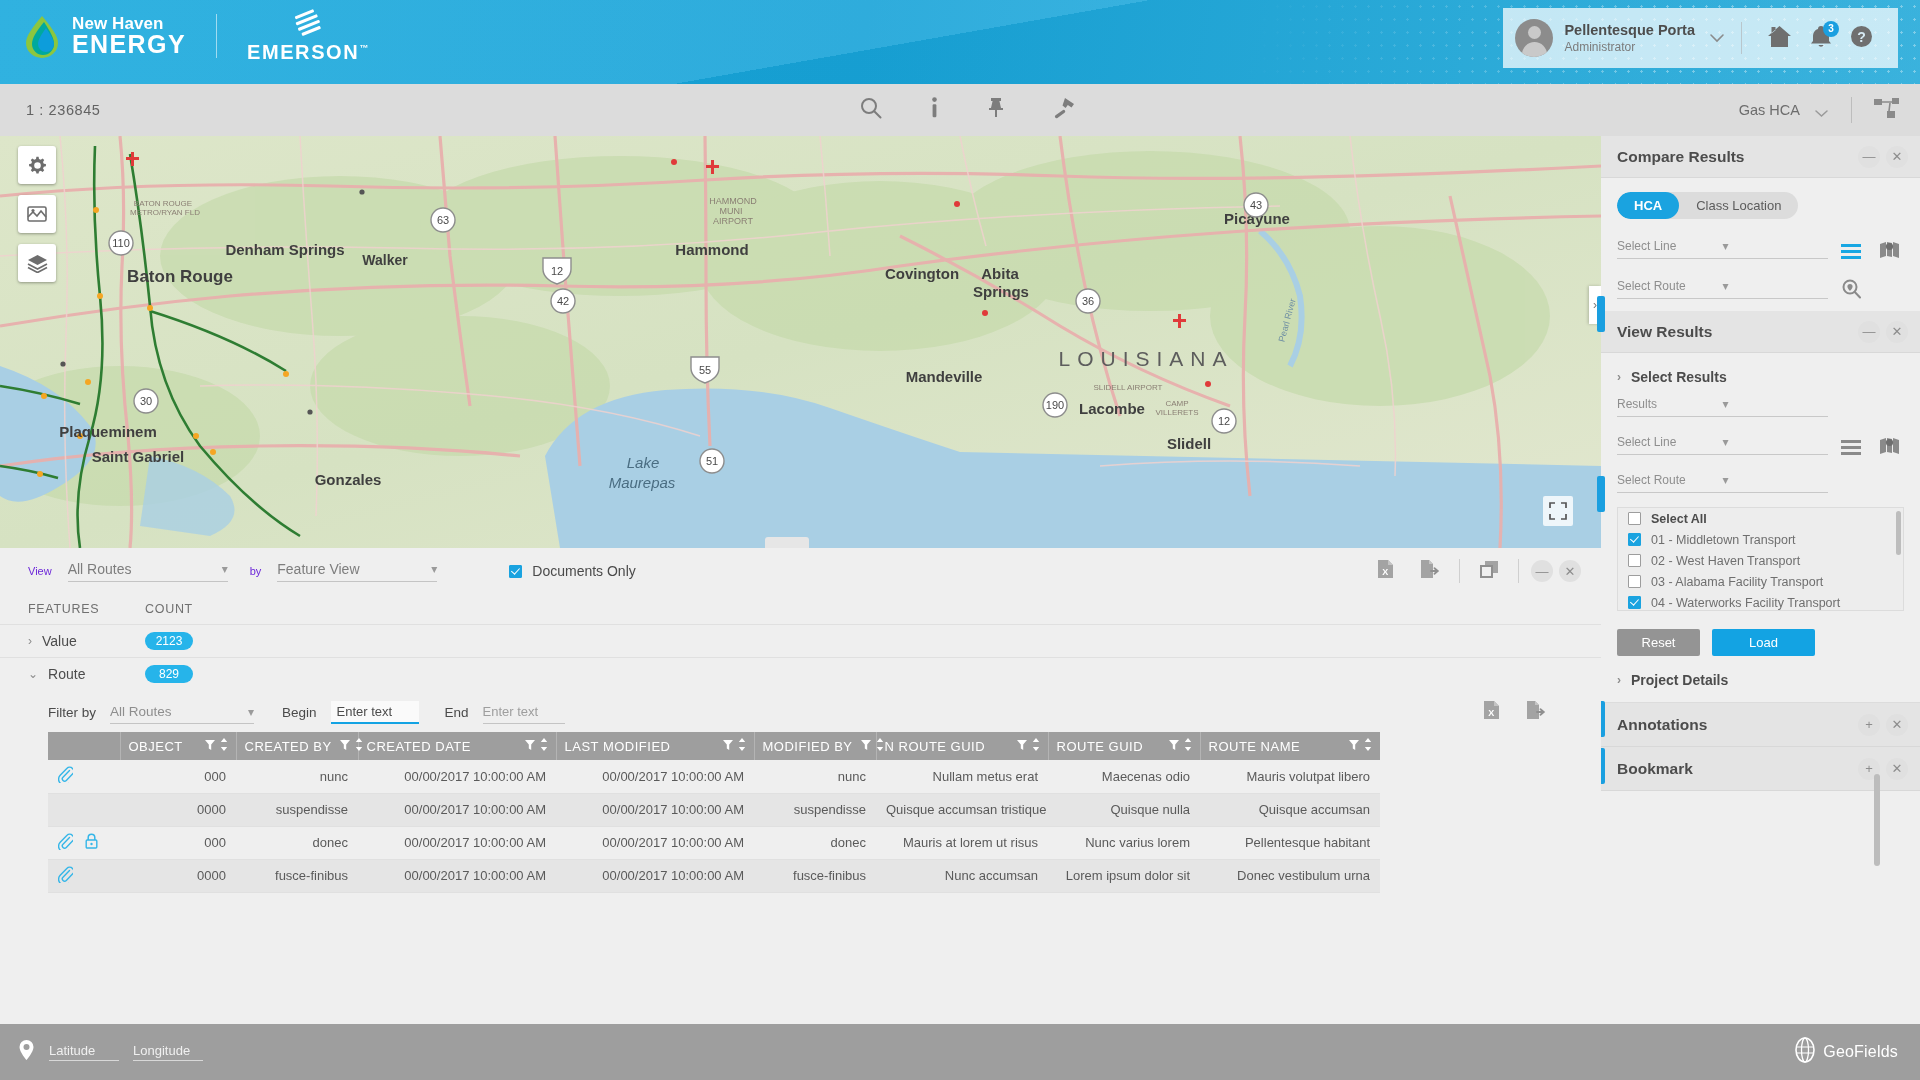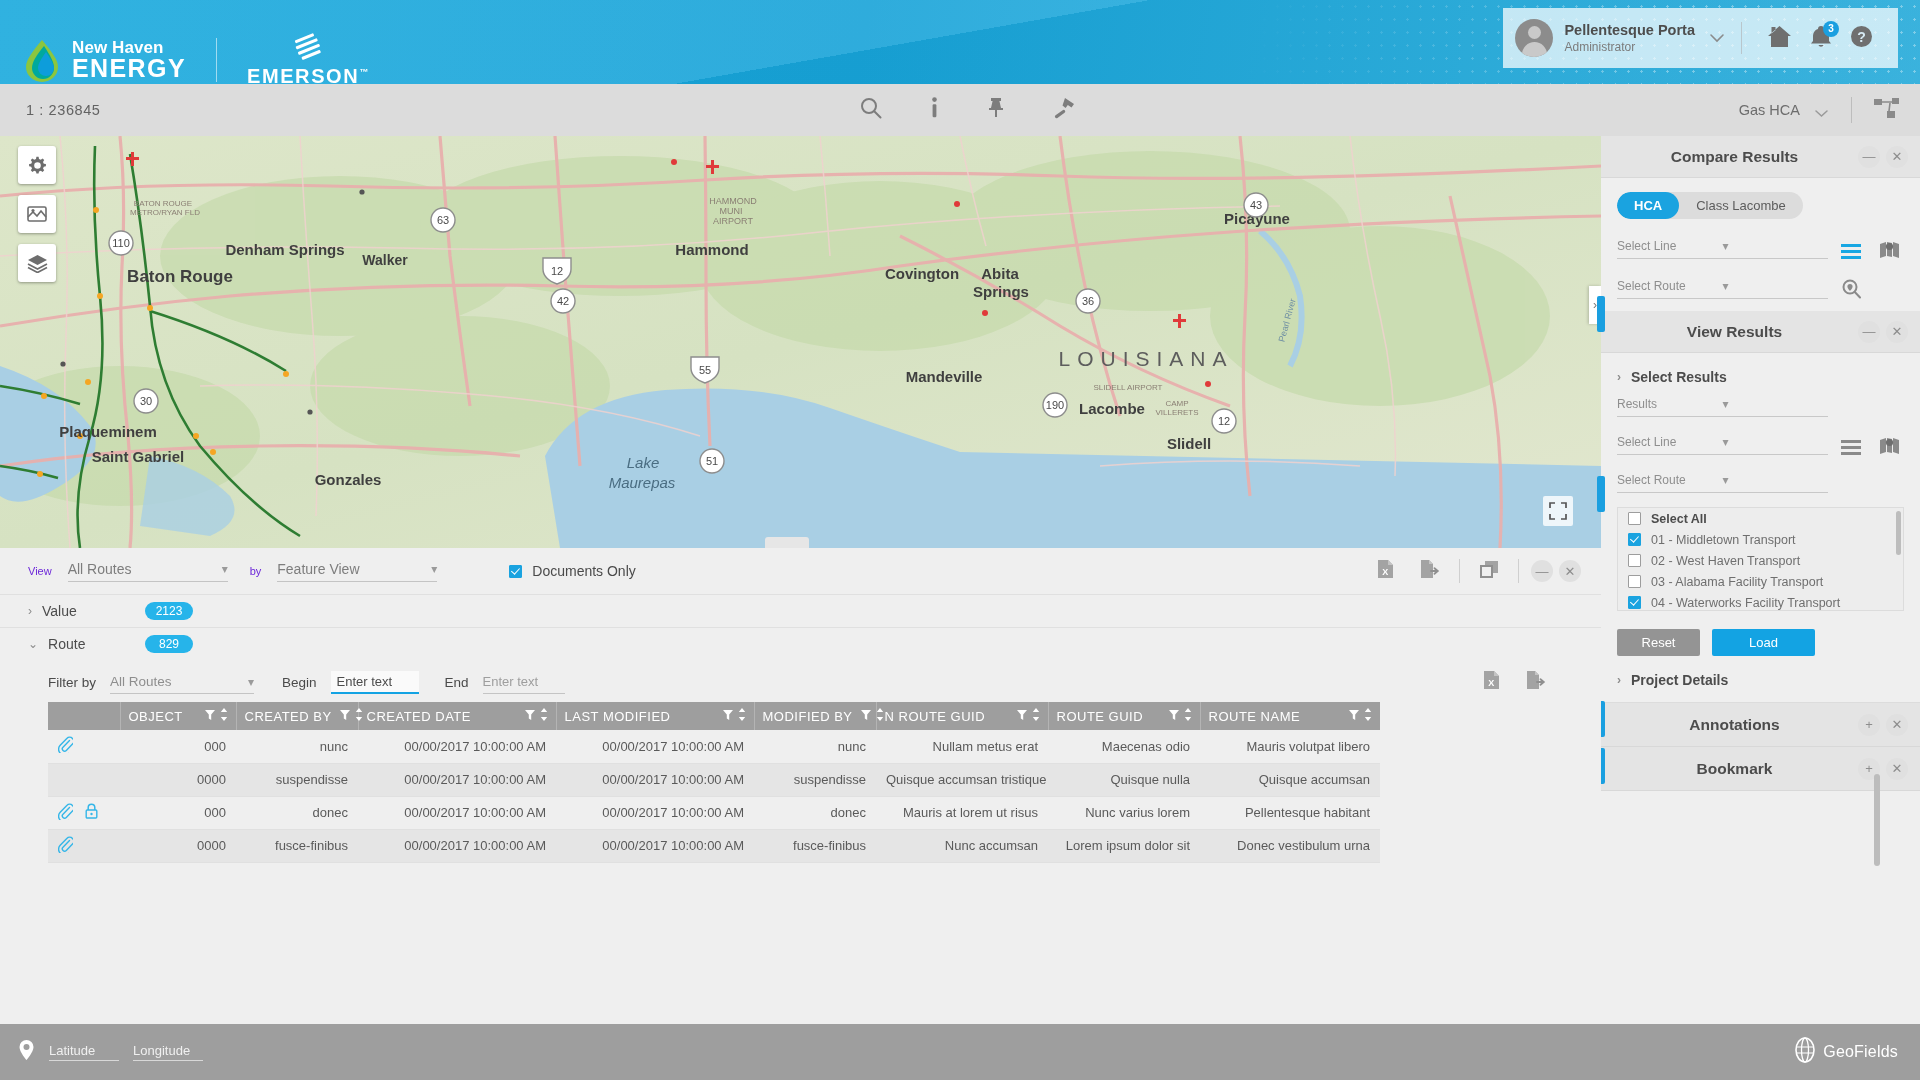--- a/index.html
+++ b/index.html
@@ -24,21 +24,21 @@
     opacity: .35;
     background-image: radial-gradient(circle, #ffffff 1.2px, transparent 1.3px);
     background-size: 13px 13px;
     -webkit-mask-image: linear-gradient(100deg, transparent 10%, #000 65%);
     mask-image: linear-gradient(100deg, transparent 10%, #000 65%);
   }
   .header-swoosh{
     position:absolute; left:0; top:0; width:1920px; height:84px;
     background: linear-gradient(170deg, rgba(255,255,255,.10) 0 48%, rgba(0,0,0,.03) 48% 100%);
   }
-  .logo-zone { position: absolute; left: 22px; top: 32px; display: flex; align-items: center; gap: 0; justify-content: center; }
+  .logo-zone { position: absolute; left: 22px; top: 8px; display: flex; align-items: center; gap: 0; justify-content: center; }
   .nh-logo { display: flex; align-items: center; gap: 10px; }
   .nh-drop { width: 40px; height: 44px; position: relative; }
   .nh-text { color: #fff; line-height: 1.02; }
   .nh-text .l1 { font-size: 17px; font-weight: bold; letter-spacing: .1px; }
   .nh-text .l2 { font-size: 25px; font-weight: bold; letter-spacing: 1.4px; }
   .logo-div { width: 1px; height: 44px; background: rgba(255,255,255,.55); margin: 0 30px; }
   .em-logo { display: flex; flex-direction: column; align-items: center; gap: 3px; }
   .em-mark { width: 34px; height: 30px; }
   .em-word { color: #fff; font-size: 20px; font-weight: bold; letter-spacing: 1.6px; }
   .em-word sup { font-size: 9px; vertical-align: super; }
@@ -97,21 +97,21 @@
 
   
   .rpanel { position: absolute; top: 136px; right: 0; width: 319px; height: 914px; background: #efefef; }
   .grab {
     position: absolute; left: -4px; width: 8px; height: 36px; background: #1a9fe0; border-radius: 2px;
   }
   .panel-hdr {
     height: 42px; background: #e4e4e4; display: flex; align-items: center;
     padding: 0 12px 0 16px; border-bottom: 1px solid #d8d8d8;
   }
-  .panel-hdr .t { font-size: 15.5px; color: #4c4c4c; font-weight: 600; flex: 1; text-align: center; }
+  .panel-hdr .t { font-size: 15.5px; color: #4c4c4c; font-weight: 600; flex: 1; }
   .circ-btn {
     width: 22px; height: 22px; border-radius: 50%; background: #e0e0e0;
     display: flex; align-items: center; justify-content: center; color: #8d8d8d;
     font-size: 13px; margin-left: 6px; cursor: pointer;
   }
   .panel-body { padding: 14px 16px 12px 16px; }
 
   .seg { display: inline-flex; background: #dcdcdc; border-radius: 16px; height: 27px; overflow: hidden; }
   .seg div { display: flex; align-items: center; padding: 0 17px; font-size: 13px; color: #5c5c5c; cursor: pointer; }
   .seg div.on { background: #1aa3e0; color: #fff; border-radius: 16px; font-weight: 600; }
@@ -520,21 +520,21 @@
     <div>
       <div class="grab" style="top:160px"></div>
       <div class="panel-hdr">
         <div class="t">Compare Results</div>
         <div class="circ-btn">—</div>
         <div class="circ-btn">✕</div>
       </div>
       <div class="panel-body">
         <div class="seg">
           <div class="on">HCA</div>
-          <div>Class Lacombe</div>
+          <div>Class Location</div>
         </div>
         <div class="fld-row">
           <div class="fld">
             <span>Select Line</span>
             <span class="cv">▾</span>
           </div>
           <div class="fld-ico">
             <svg width="20" height="15" viewBox="0 0 20 15">
                 <rect y="0" width="20" height="3" fill="#18a7e3"></rect>
                 <rect y="6" width="20" height="3" fill="#18a7e3"></rect>
@@ -711,20 +711,24 @@
               <rect x="1" y="5" width="13" height="13" fill="#8f8f8f"></rect>
               <rect x="3" y="7" width="9" height="9" fill="#efefef"></rect>
             </svg>
         </div>
         <div class="v-sep"></div>
         <div class="circ-btn">—</div>
         <div class="circ-btn">✕</div>
       </div>
     </div>
 
+    <div class="feat-hdr">
+      <div class="c1">FEATURES</div>
+      <div>COUNT</div>
+    </div>
 
     <div id="tree-rows">
         <div class="tree-row">
           <div class="nm">
             <span class="chev">›</span>
             <span>Value</span>
           </div>
           <span class="pill">2123</span>
         </div>
         <div class="tree-row">

